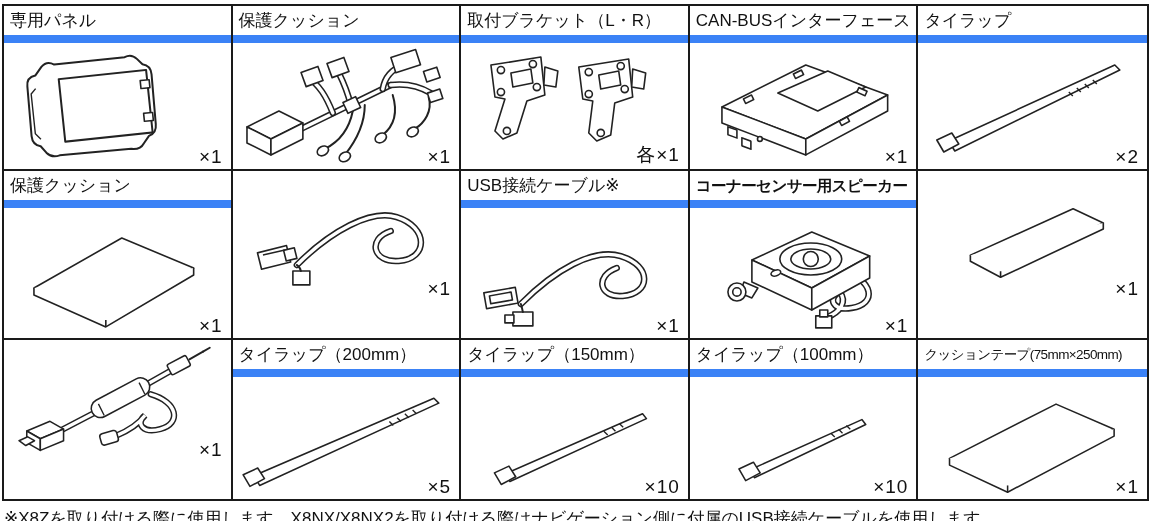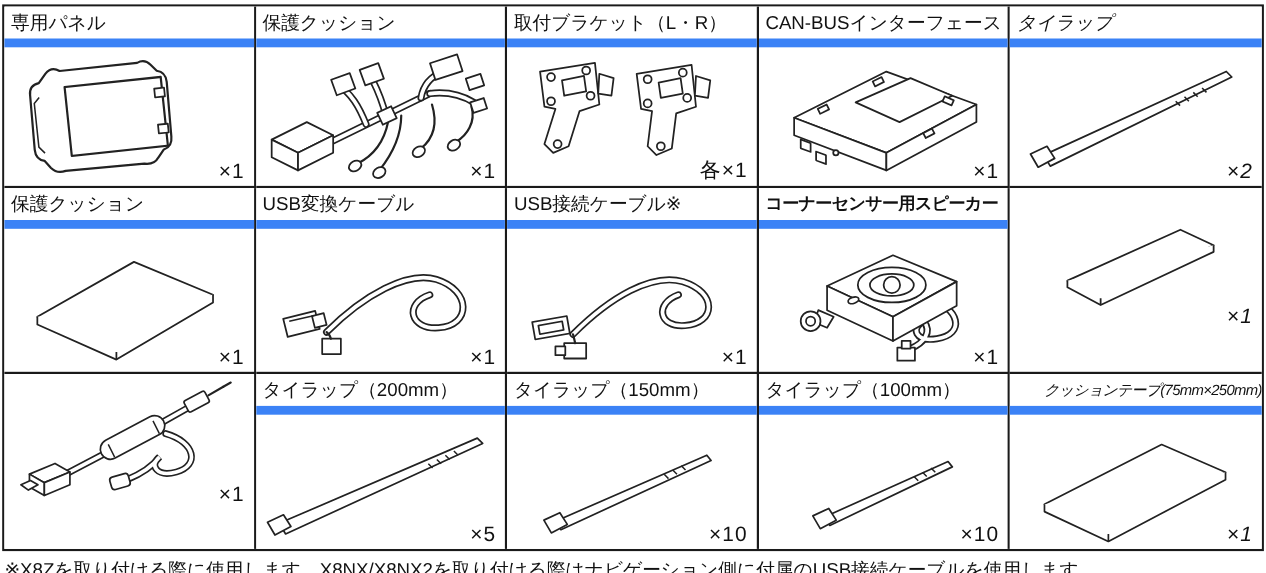--- a/index.html
+++ b/index.html
@@ -2,26 +2,26 @@
 <html><head>
 <meta charset="utf-8">
 <style>
   html,body{margin:0;padding:0;background:#ffffff;color:#111;
     font-family:"Liberation Sans","DejaVu Sans",sans-serif;}
   .page{width:1151px;height:521px;box-sizing:border-box;padding:4px 2px 0 2px;}
   .parts-table{width:1147px;box-sizing:border-box;border:2px solid #1a1a1a;
     display:grid;grid-template-columns:repeat(5,1fr);}
   .cell{border-right:2px solid #1a1a1a;border-bottom:2px solid #1a1a1a;
     box-sizing:border-box;background:#fff;}
-  .cell.col5{border-right:none;font-style:italic;}
+  .cell.col5{border-right:none;}
   .cell.row3{border-bottom:none;}
   .cell-head{height:29px;line-height:29px;border-bottom:8px solid #3b82f6;
     padding:0 0 0 6px;font-size:17px;letter-spacing:0;white-space:nowrap;overflow:hidden;}
   .cell-head.tight{font-size:15.5px;letter-spacing:-0.6px;font-weight:bold;}
-  .cell-head.xtight{font-size:13.5px;letter-spacing:-0.6px;text-align:right;}
+  .cell-head.xtight{font-size:13.5px;letter-spacing:-0.6px;}
   .cell-body{position:relative;}
   .row1 .cell-body{height:126px;}
   .row2 .cell-body{height:130px;}
   .row3 .cell-body{height:122px;}
   .cell-body svg{position:absolute;left:0;top:0;width:100%;height:100%;}
   .qty{position:absolute;right:8px;bottom:1px;font-size:19px;letter-spacing:1px;}
   .footnote{margin:6px 0 0 2px;font-size:17px;white-space:nowrap;}
   
   .art{fill:none;stroke:#222;stroke-width:2;stroke-linejoin:round;stroke-linecap:round;}
   .fw{fill:#fff;stroke:#222;stroke-width:2;stroke-linejoin:round;}
@@ -161,21 +161,20 @@
             <polygon points="30,78 118,28 190,58 102,110"></polygon>
             <path d="M30,78 L30,85 L102,117 L190,65 L190,58" fill="#fff"></path>
             <line x1="102" y1="110" x2="102" y2="117"></line>
           </g>
         </svg>
         <span class="qty">×1</span>
       </div>
     </div>
 
     <div class="cell row2 col2">
-      <div class="cell-head">USB変換ケーブル</div>
       <div class="cell-body">
         <svg viewBox="0 0 227 126">
           <path class="tube-o" d="M64 92 C 98 58, 138 36, 164 44 C 196 54, 196 86, 166 88 C 140 90, 134 66, 158 58"></path>
           <path class="tube-i" d="M64 92 C 98 58, 138 36, 164 44 C 196 54, 196 86, 166 88 C 140 90, 134 66, 158 58"></path>
           <g class="fw15">
             <rect x="26" y="76" width="30" height="17" transform="rotate(-14 41 84)"></rect>
             <rect x="52" y="76" width="11" height="11" transform="rotate(-14 57 82)"></rect>
             <path class="thin" d="M30 82 l22 -5"></path>
             <rect x="60" y="98" width="17" height="14"></rect>
             <path class="art" d="M68 98 C 67 94, 66 94, 64 92"></path>

